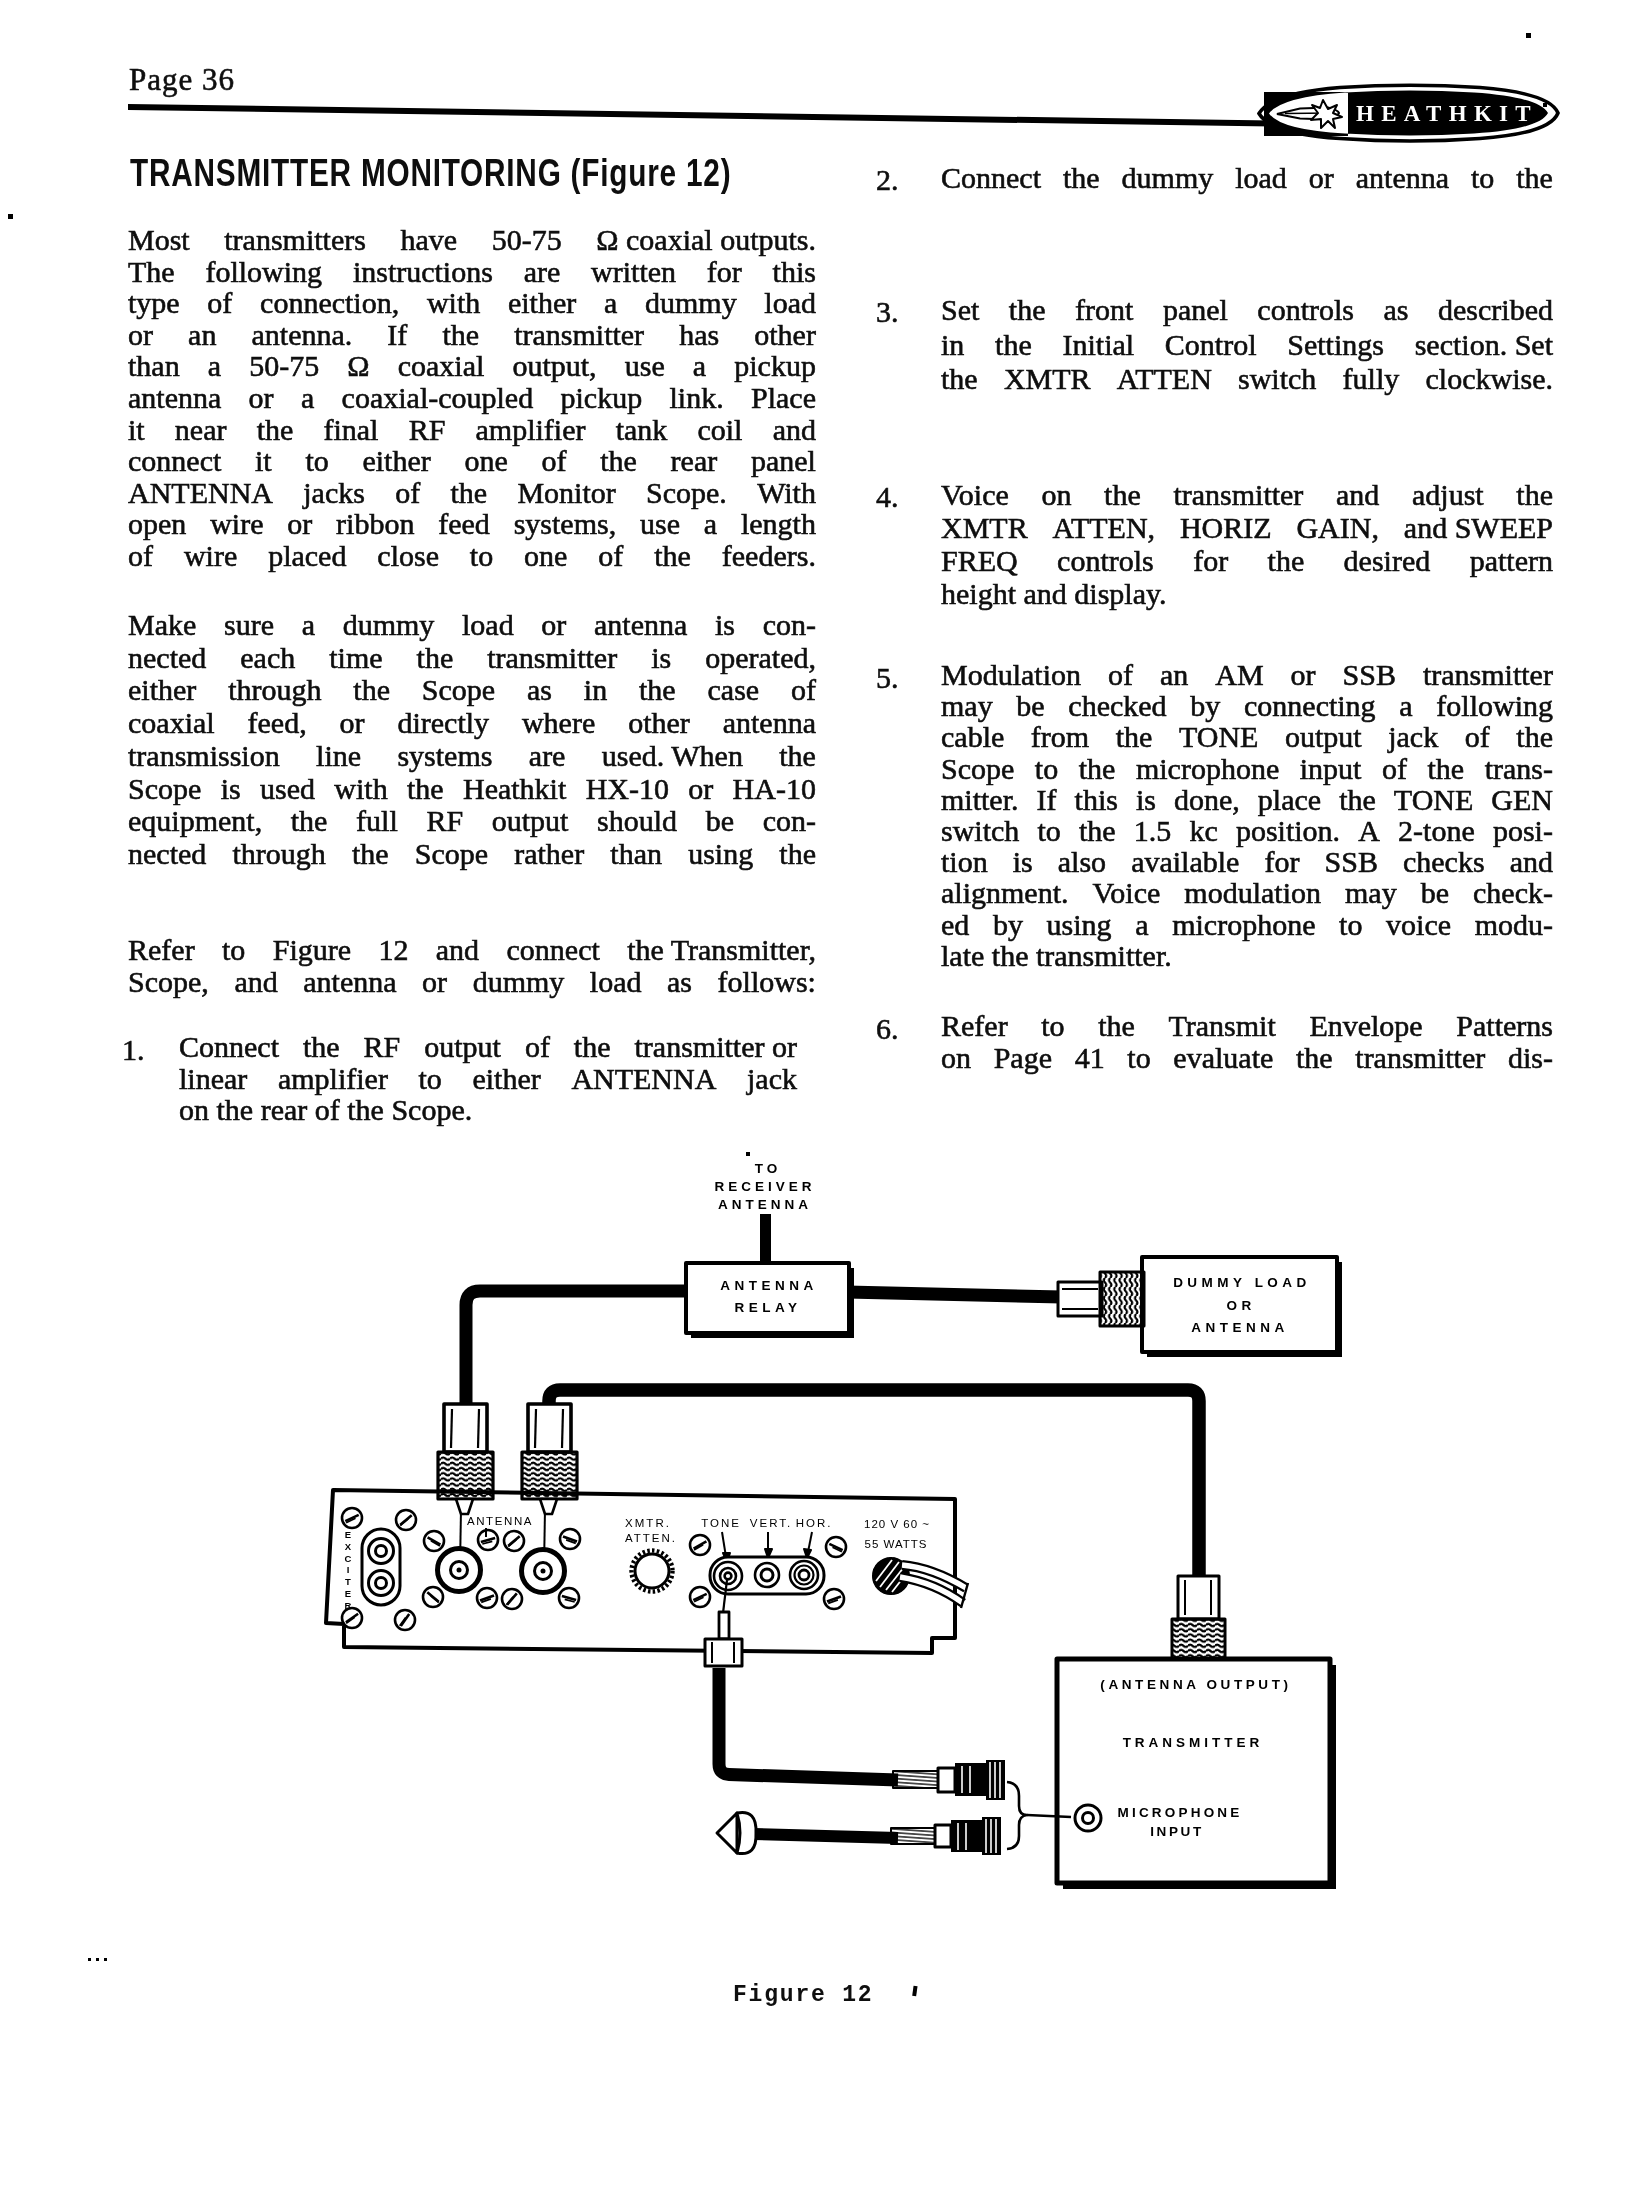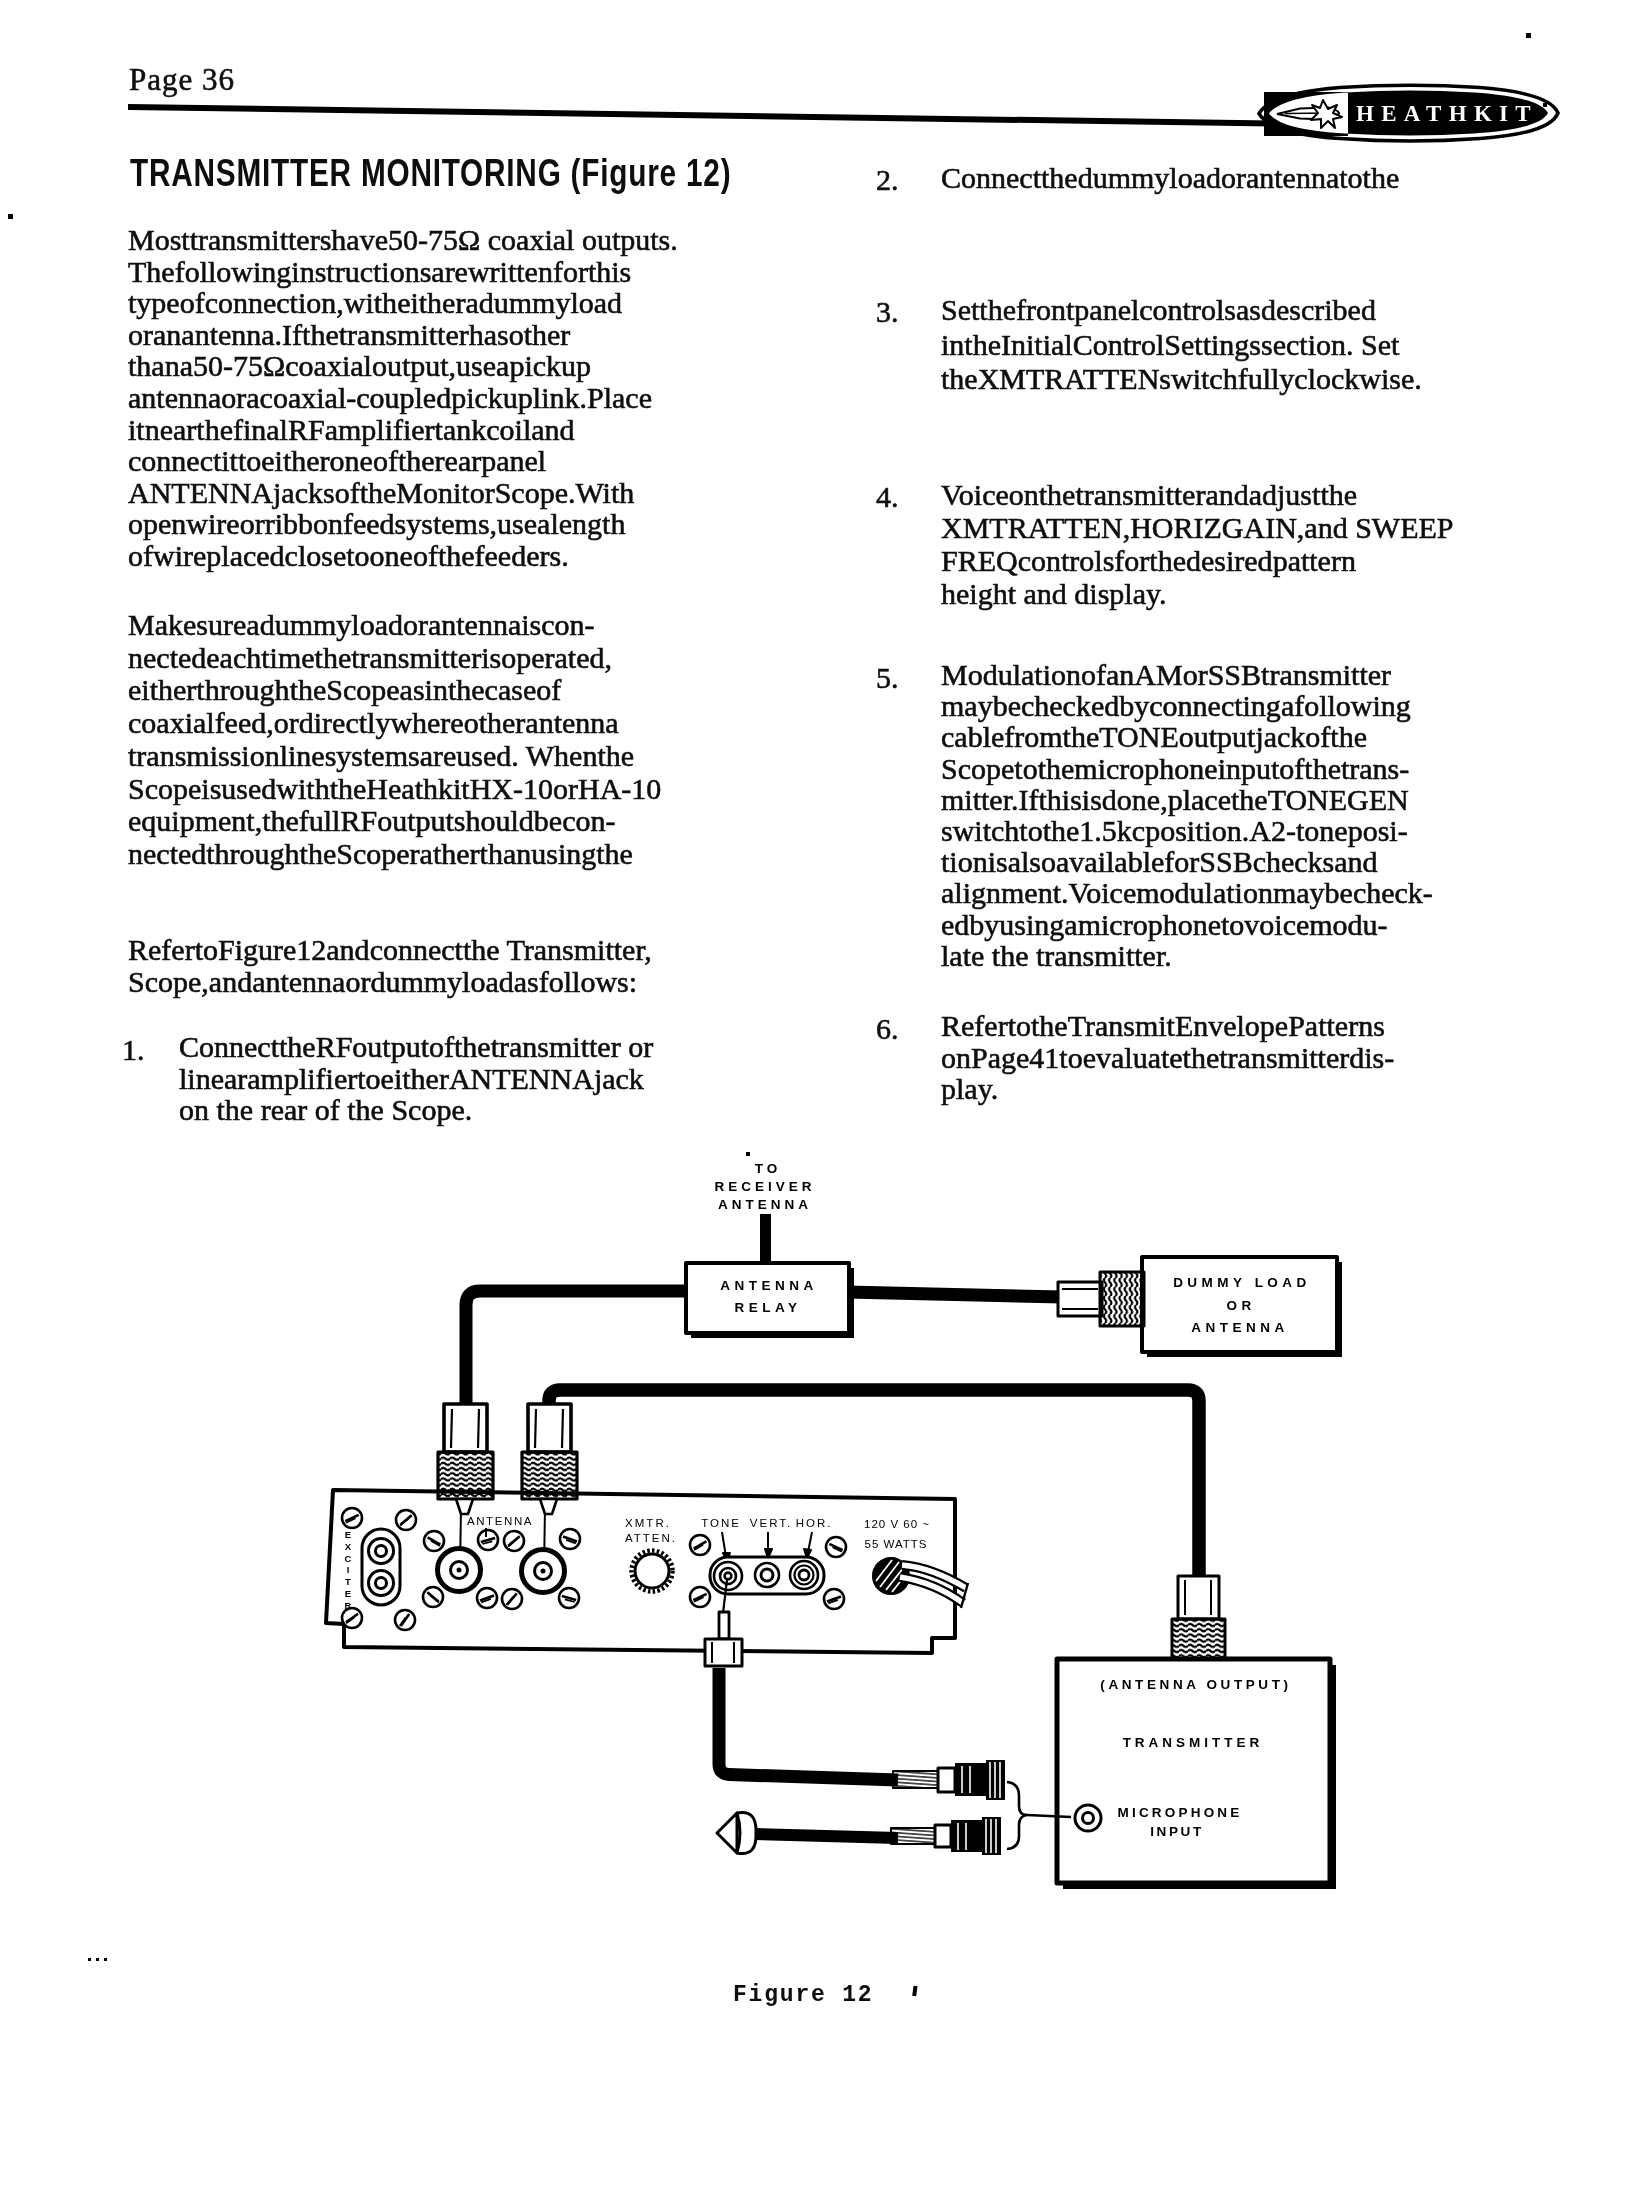--- a/index.html
+++ b/index.html
@@ -1,20 +1,20 @@
 <!DOCTYPE html>
 <html><head>
 <meta charset="utf-8">
 <style>
 *{margin:0;padding:0;box-sizing:border-box}
 html,body{width:1648px;height:2192px;background:#fff;overflow:hidden}
 body{position:relative;font-family:"Liberation Serif",serif;color:#0e0e0e}
 .abs{position:absolute}
 .blk{position:absolute}
-.blk .ln{display:flex;justify-content:flex-start;white-space:pre}
+.blk .ln{display:flex;justify-content:space-between;white-space:pre}
 .blk .nl{white-space:pre}
 .bt{font-size:30px;-webkit-text-stroke:0.6px #111}
 .num{position:absolute;font-size:30px;-webkit-text-stroke:0.6px #111}
 #pg36{left:129px;top:62px;font-size:31px;letter-spacing:1px;-webkit-text-stroke:0.6px #111}
 #head{left:130px;top:152px;font-family:"Liberation Sans",sans-serif;font-weight:bold;font-size:38px;letter-spacing:1px;white-space:pre;transform:scaleX(0.783);transform-origin:0 0}
 #figcap{left:733px;top:1982px;font-family:Liberation Mono, monospace;font-weight:bold;font-size:23px;letter-spacing:1.8px}
 svg{position:absolute;left:0;top:0}
 </style>
 </head>
 <body>
@@ -89,21 +89,20 @@
 <div class="ln"><span>tion</span><span>is</span><span>also</span><span>available</span><span>for</span><span>SSB</span><span>checks</span><span>and</span></div>
 <div class="ln"><span>alignment.</span><span>Voice</span><span>modulation</span><span>may</span><span>be</span><span>check-</span></div>
 <div class="ln"><span>ed</span><span>by</span><span>using</span><span>a</span><span>microphone</span><span>to</span><span>voice</span><span>modu-</span></div>
 <div class="nl">late the transmitter.</div>
 </div>
 
 <div class="num" style="left:876px;top:1012px">6.</div>
 <div class="blk bt" style="left:941px;top:1010px;width:612px;line-height:31.5px">
 <div class="ln"><span>Refer</span><span>to</span><span>the</span><span>Transmit</span><span>Envelope</span><span>Patterns</span></div>
 <div class="ln"><span>on</span><span>Page</span><span>41</span><span>to</span><span>evaluate</span><span>the</span><span>transmitter</span><span>dis-</span></div>
-<div class="nl">play.</div>
 </div>
 
 <div class="abs" id="figcap">Figure 12</div>
 
 <svg width="1648" height="2192" viewBox="0 0 1648 2192" fill="none" stroke="none">
 <defs>
 <pattern id="kn" width="9" height="5.2" patternUnits="userSpaceOnUse">
   <path d="M0,2.6 q2.3,-2.3 4.5,0 q2.3,2.3 4.5,0" stroke="#000" stroke-width="2.2" fill="none"></path>
 </pattern>
 <pattern id="knh" width="5.2" height="9" patternUnits="userSpaceOnUse">

